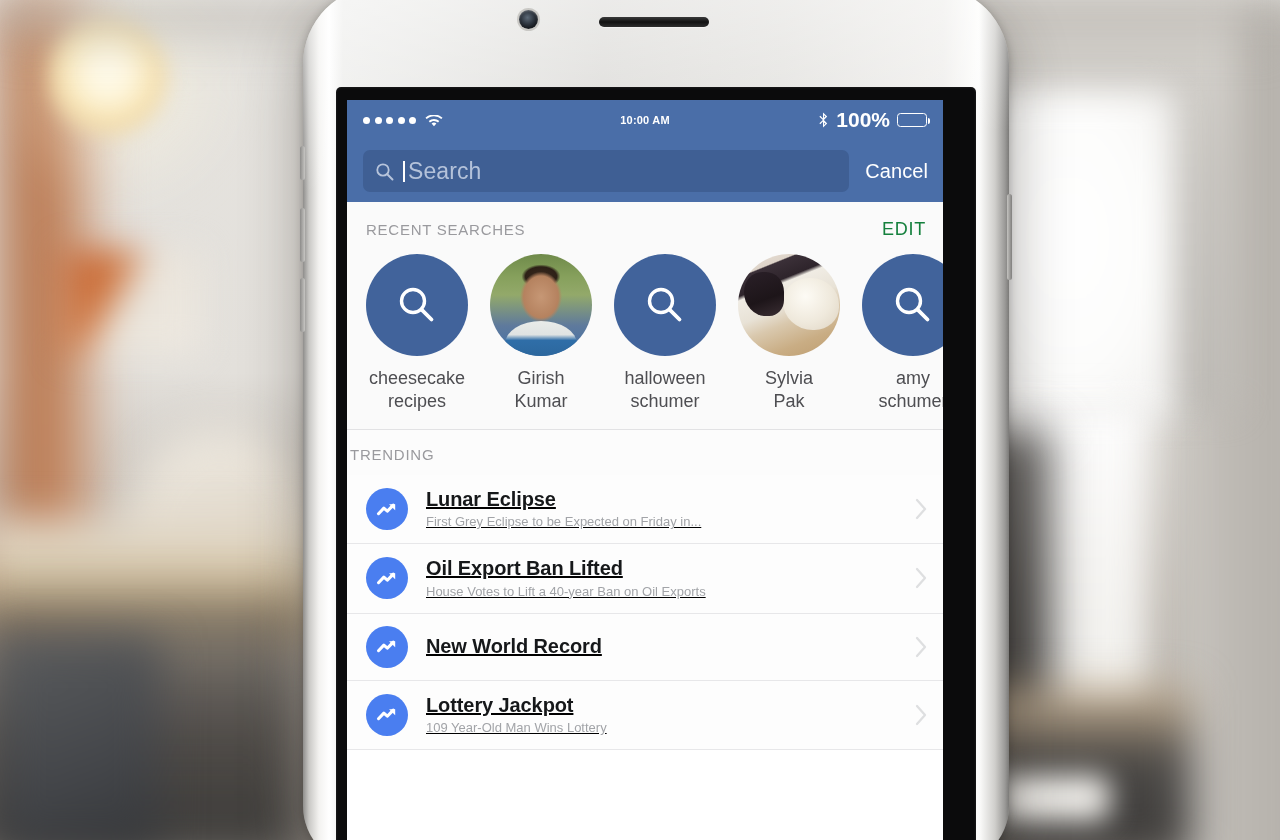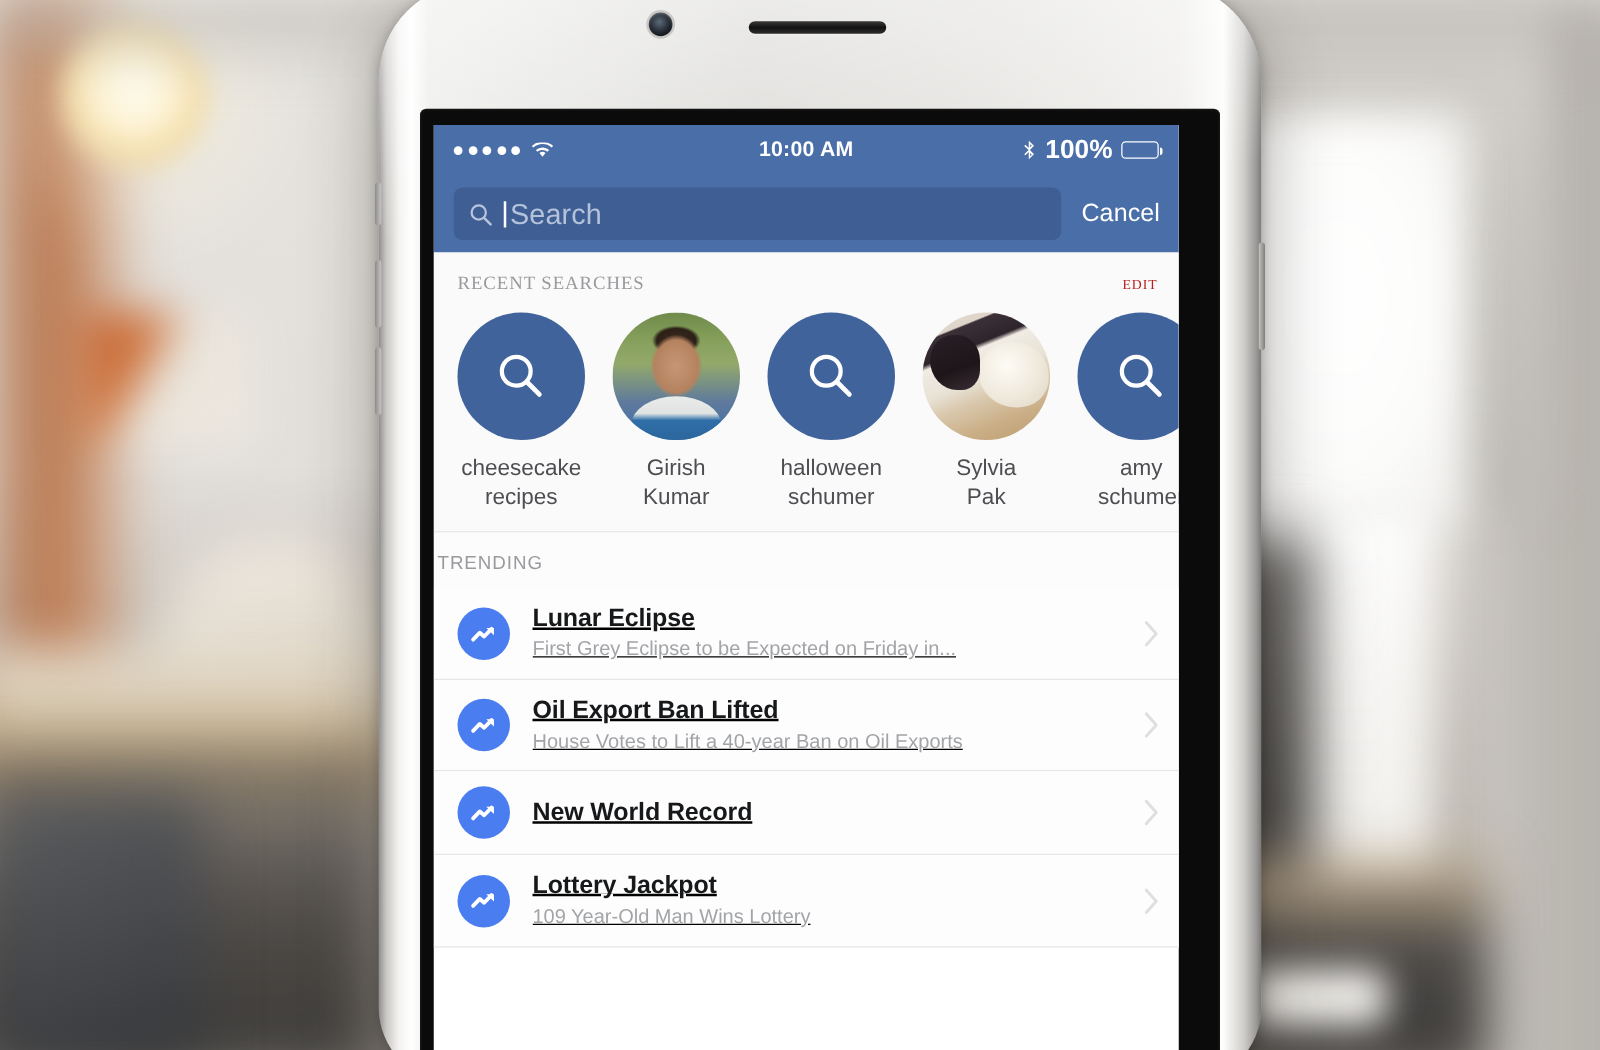--- a/index.html
+++ b/index.html
@@ -179,21 +179,21 @@
     padding:0 16px;
     color:#fff;
     position:relative;
   }
   .sb-left { display:flex; align-items:center; gap:9px; }
   .dots { display:flex; gap:4.5px; }
   .dot { width:7px; height:7px; border-radius:50%; background:#fff; }
   .wifi { width:18px; height:13px; position:relative; }
   .sb-center {
     position:absolute; left:0; right:0; text-align:center;
-    font-size:17px; font-weight:bold; letter-spacing:0.2px;
+    font-size:11px; font-weight:bold; letter-spacing:0.2px;
     pointer-events:none;
   }
   .sb-right {
     margin-left:auto; display:flex; align-items:center; gap:7px;
     position:relative; z-index:2;
   }
   .bt { width:11px; height:16px; }
   .battery-pct { font-size:21px; font-weight:bold; }
   .battery {
     width:30px; height:14px; border:1.6px solid #fff; border-radius:3.5px;
@@ -235,26 +235,25 @@
 
   
   .recent {
     background:#fafafa;
     padding:17px 0 8px 0;
     border-bottom:1px solid #e2e2e4;
   }
   .section-head {
     display:flex; align-items:baseline; justify-content:space-between;
     padding:0 17px 0 19px;
-    font-family:Liberation Serif, serif;
   }
   .section-title {
     color:#9a9a9e; font-size:15px; letter-spacing:0.75px;
   }
-  .edit-link { color:#b91c1c; font-size:11px; letter-spacing:0.75px; }
+  .edit-link { color:#15803d; font-size:18px; letter-spacing:0.75px; }
 
   .recent-row {
     display:flex; gap:22px; padding:14px 0 8px 19px;
     overflow:hidden;
   }
   .recent-item {
     width:102px; flex:0 0 auto; text-align:center;
   }
   .avatar {
     width:102px; height:102px; border-radius:50%;
@@ -318,21 +317,21 @@
     display:flex; align-items:center; justify-content:center;
     margin-right:18px;
   }
   .trend-icon svg { width:23px; height:23px; }
   .trend-text { flex:1; min-width:0; }
   .trend-title {
     font-size:20px; font-weight:bold; color:#16181a;
     letter-spacing:-0.1px; line-height:1.22;
   }
   .trend-sub {
-    font-size:16px; color:#a2a4a8; line-height:1.3; margin-top:3px;
+    font-size:13px; color:#a2a4a8; line-height:1.3; margin-top:3px;
     white-space:nowrap; overflow:hidden;
   }
   .chevron { flex:0 0 auto; width:15px; height:26px; margin-left:8px; opacity:0.45; }
 </style>
 </head>
 <body>
 
 <div id="background">
   <div class="bg-layer bg-base"></div>
   <div class="bg-wall-left"></div>

